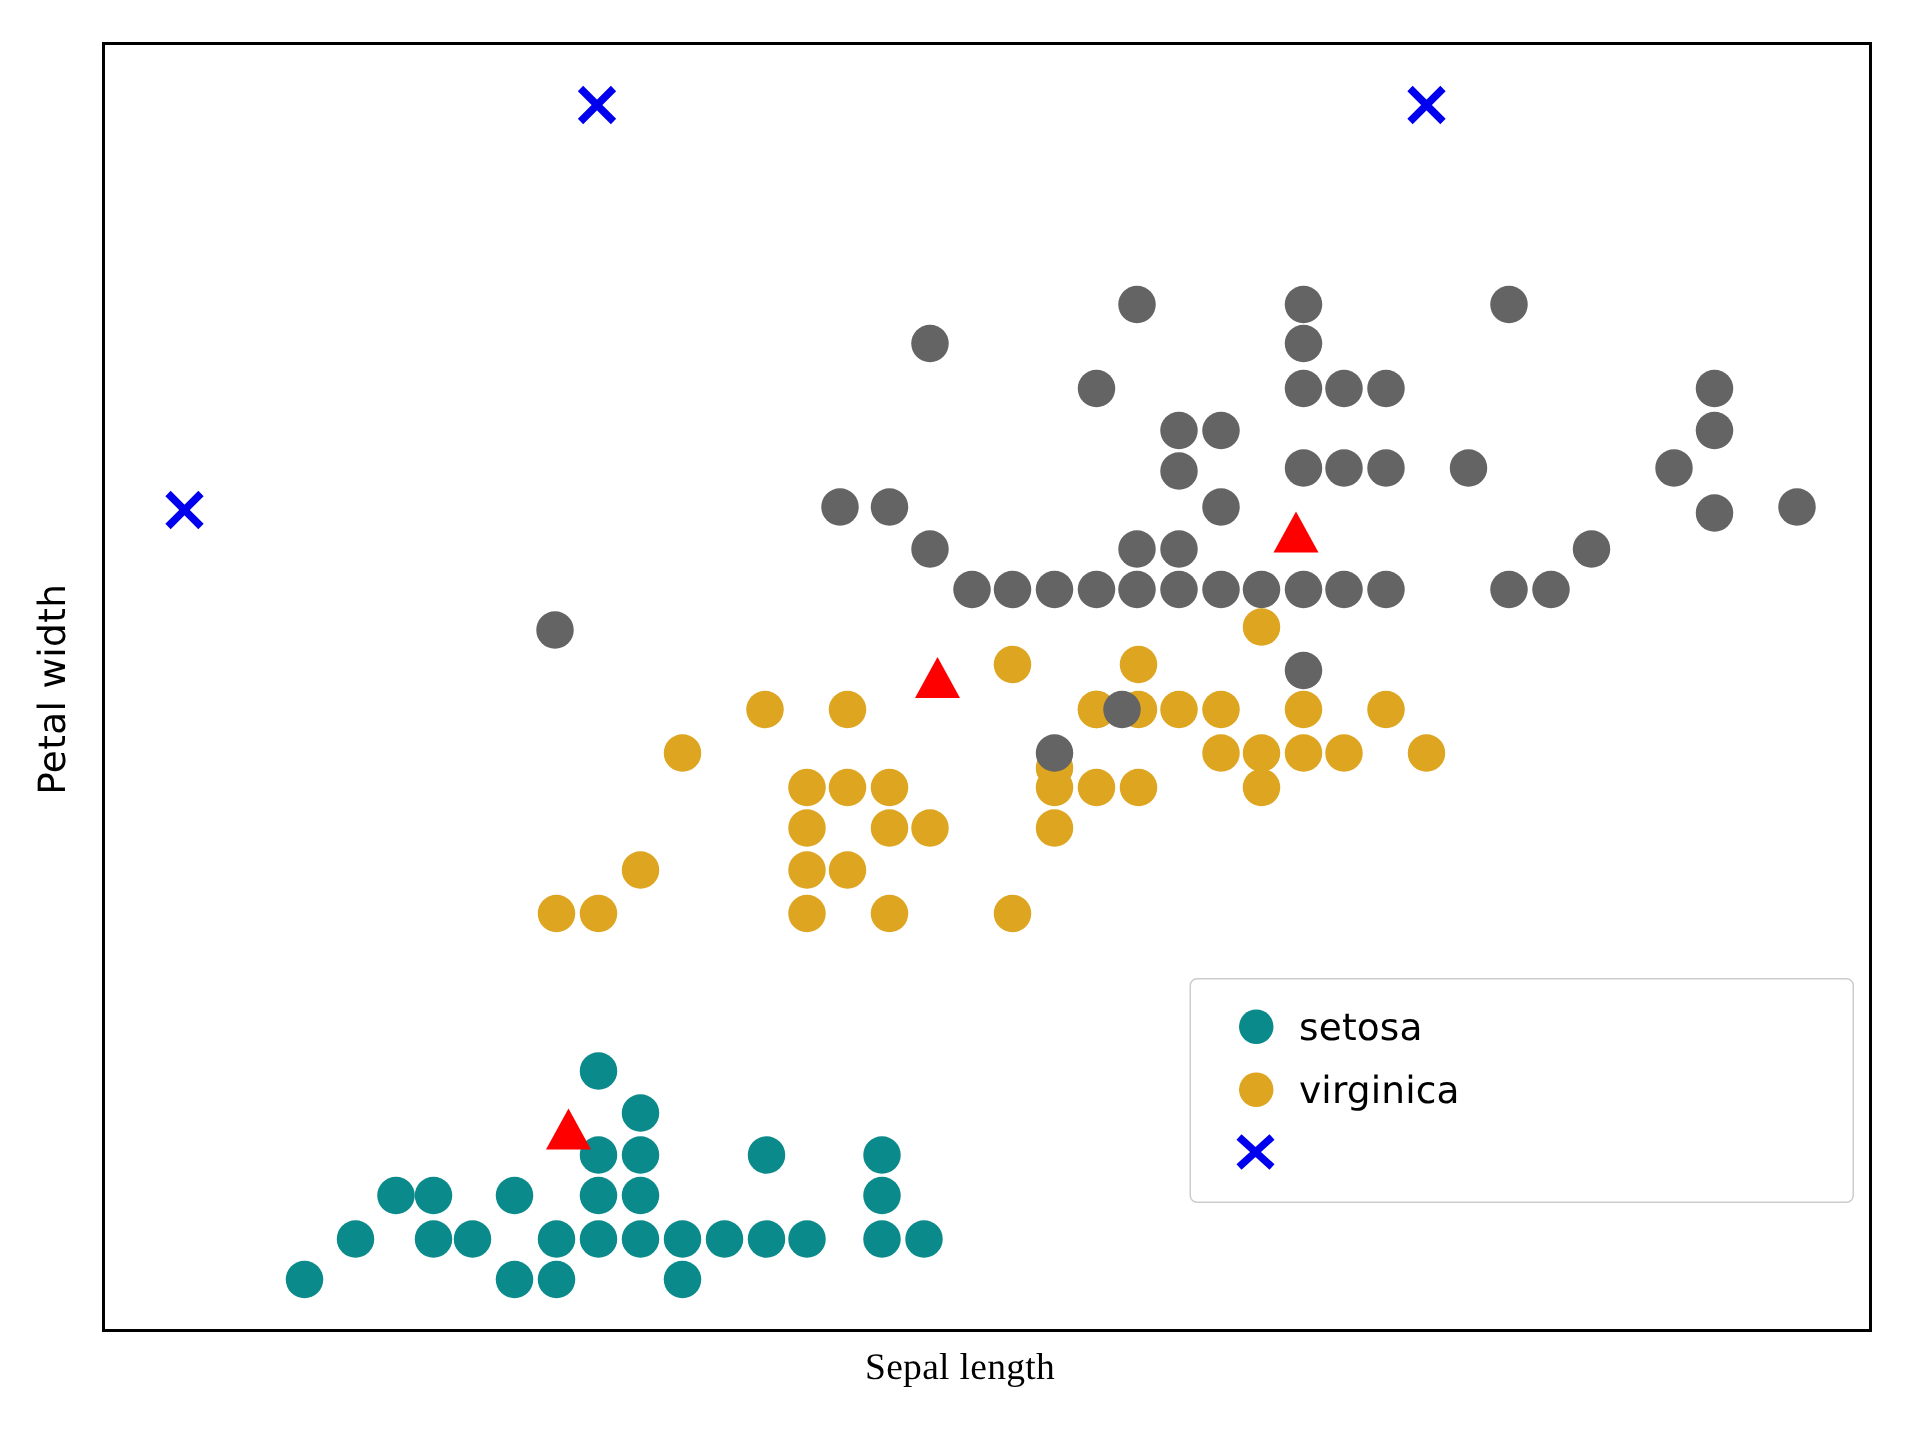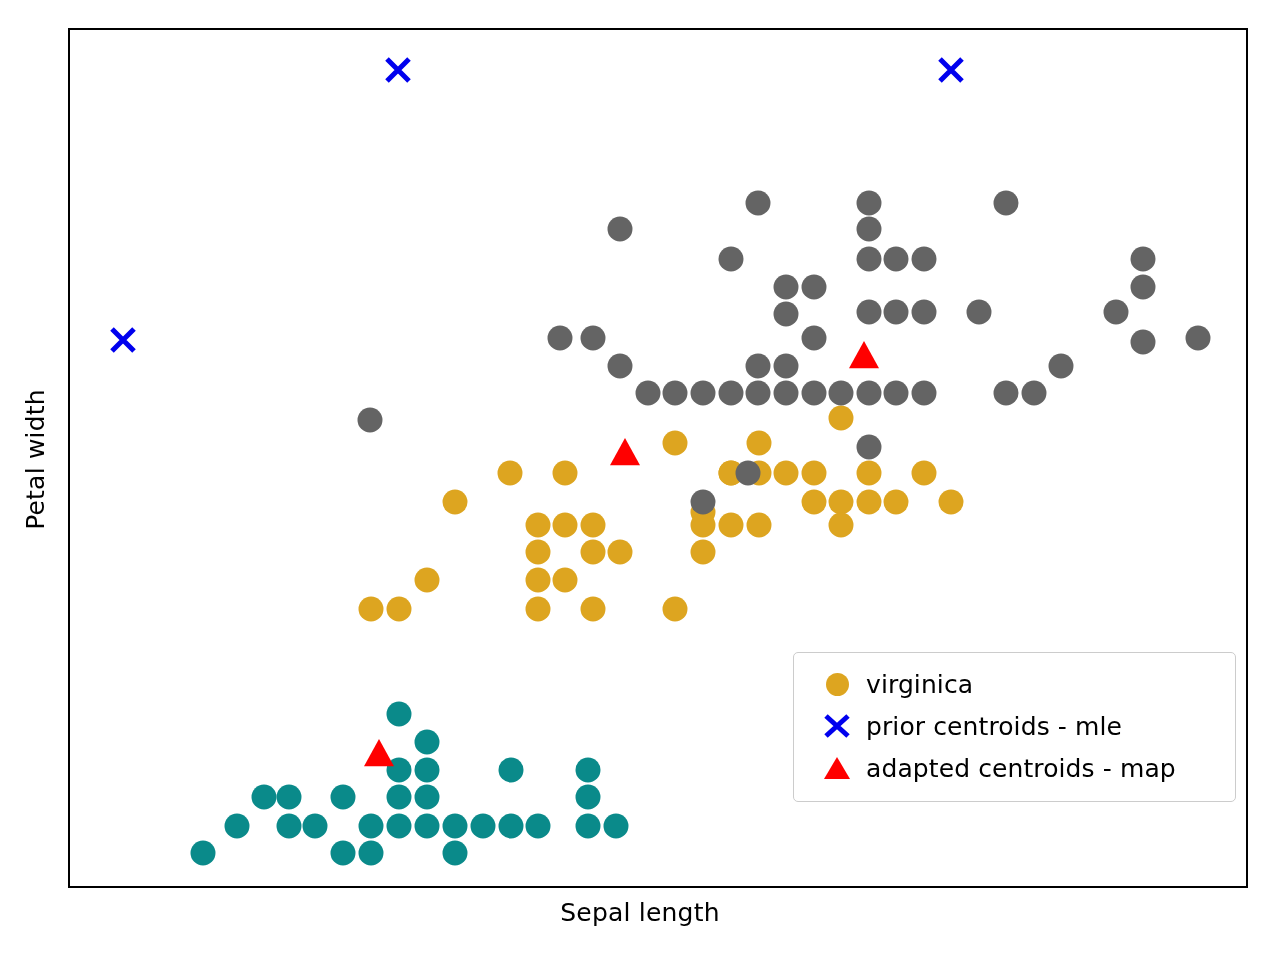--- a/index.html
+++ b/index.html
@@ -19,20 +19,21 @@
   #points-layer{position:absolute;inset:0;overflow:hidden;}
   #points-layer svg{position:absolute;left:0;top:0;}
 
   
   #xlabel{
     position:absolute;
     left:0; top:898px; width:1280px;
     text-align:center;
     font-size:25px; color:#000000;
     letter-spacing:.2px;
+    font-family:Liberation Serif, serif;
   }
   #ylabel-wrap{
     position:absolute;
     left:-395px; top:445px;
     width:860px; text-align:center;
     transform:rotate(-90deg);
     transform-origin:center center;
   }
   #ylabel{font-size:25px;color:#000000;letter-spacing:.2px;}
 
@@ -203,35 +204,32 @@
 
   <div id="xlabel">Sepal length</div>
 
   <div id="ylabel-wrap">
     <span id="ylabel">Petal width</span>
   </div>
 
   <div id="legend">
       <div class="legend-row">
         <span class="legend-marker">
+          <span class="dot" style="width: 23px; height: 23px; background: rgb(10, 138, 138);"></span>
+        </span>
+        <span class="legend-label">setosa</span>
+      </div>
+      <div class="legend-row">
+        <span class="legend-marker">
           <span class="dot" style="width: 23px; height: 23px; background: rgb(221, 165, 32);"></span>
         </span>
         <span class="legend-label">virginica</span>
       </div>
       <div class="legend-row">
         <span class="legend-marker">
           <svg width="30" height="28">
             <path d="M 4 4 L 26 24 M 26 4 L 4 24" stroke="#0000ee" stroke-width="5" fill="none"></path>
           </svg>
         </span>
-        <span class="legend-label">prior centroids - mle</span>
-      </div>
-      <div class="legend-row">
-        <span class="legend-marker">
-          <svg width="30" height="28">
-            <path d="M 15 3 L 28 25 L 2 25 Z" fill="#ff0000"></path>
-          </svg>
-        </span>
-        <span class="legend-label">adapted centroids - map</span>
       </div>
     </div>
 
 </div>
 
 </body></html>

